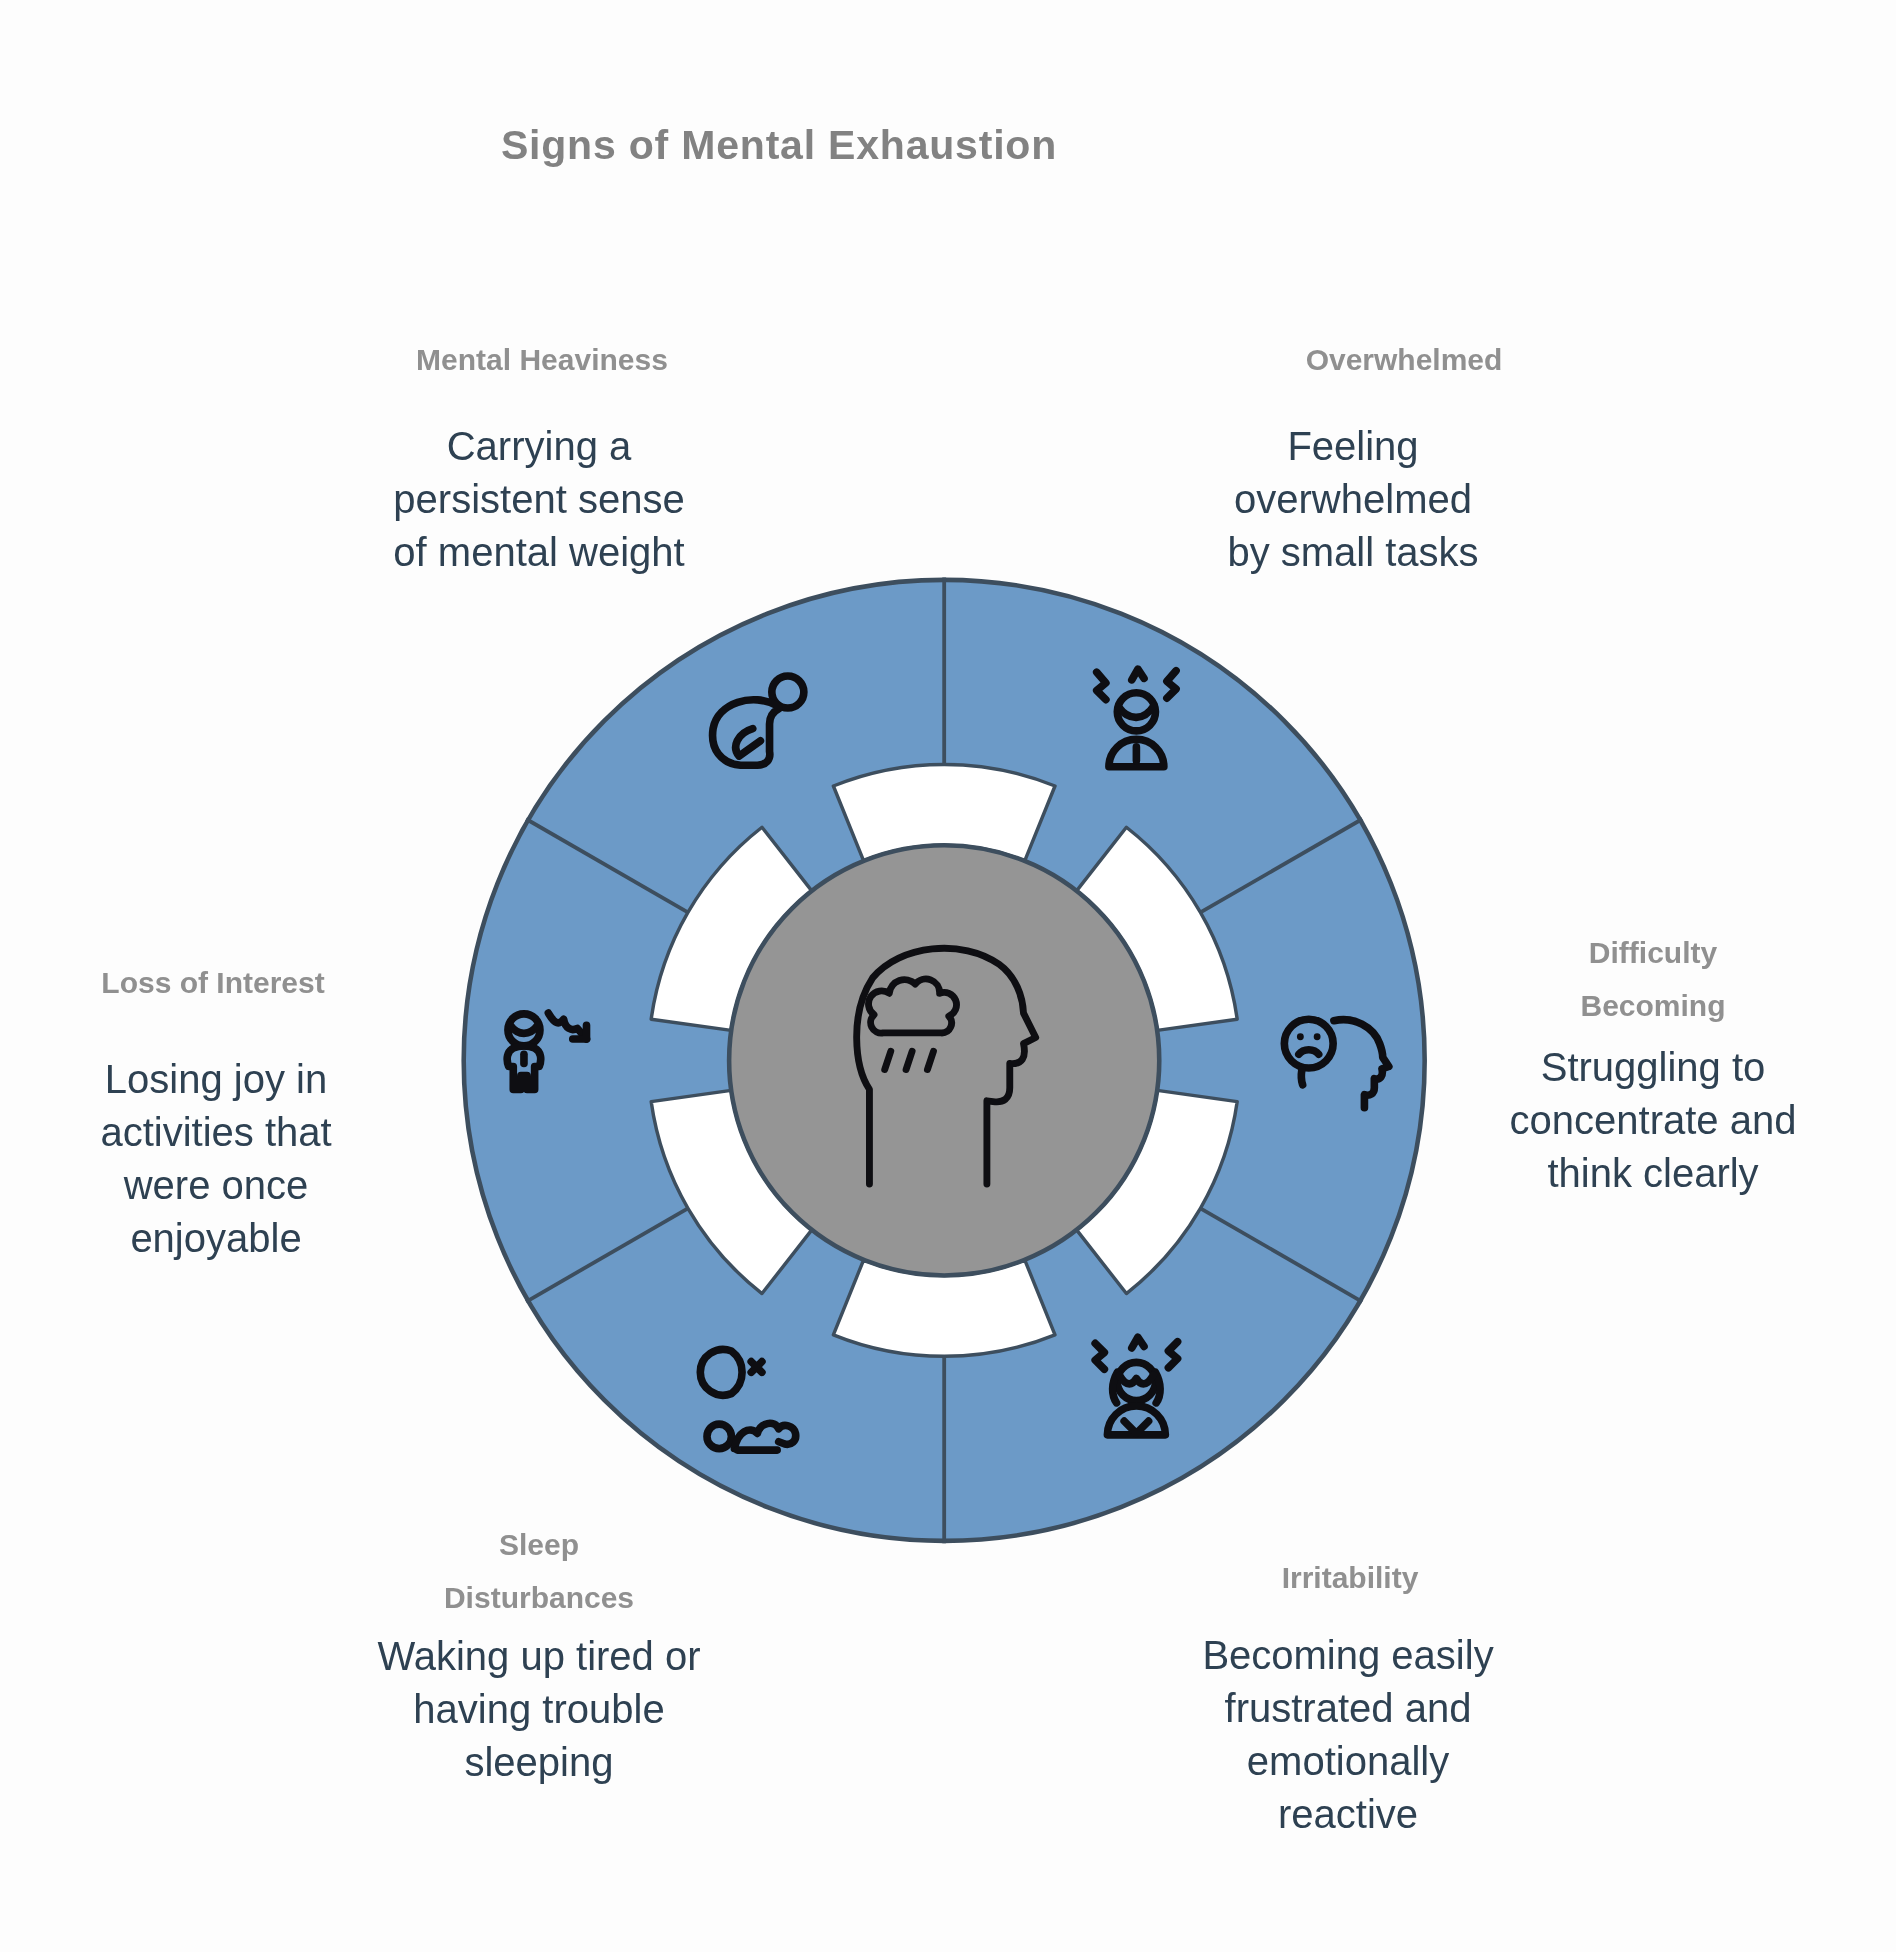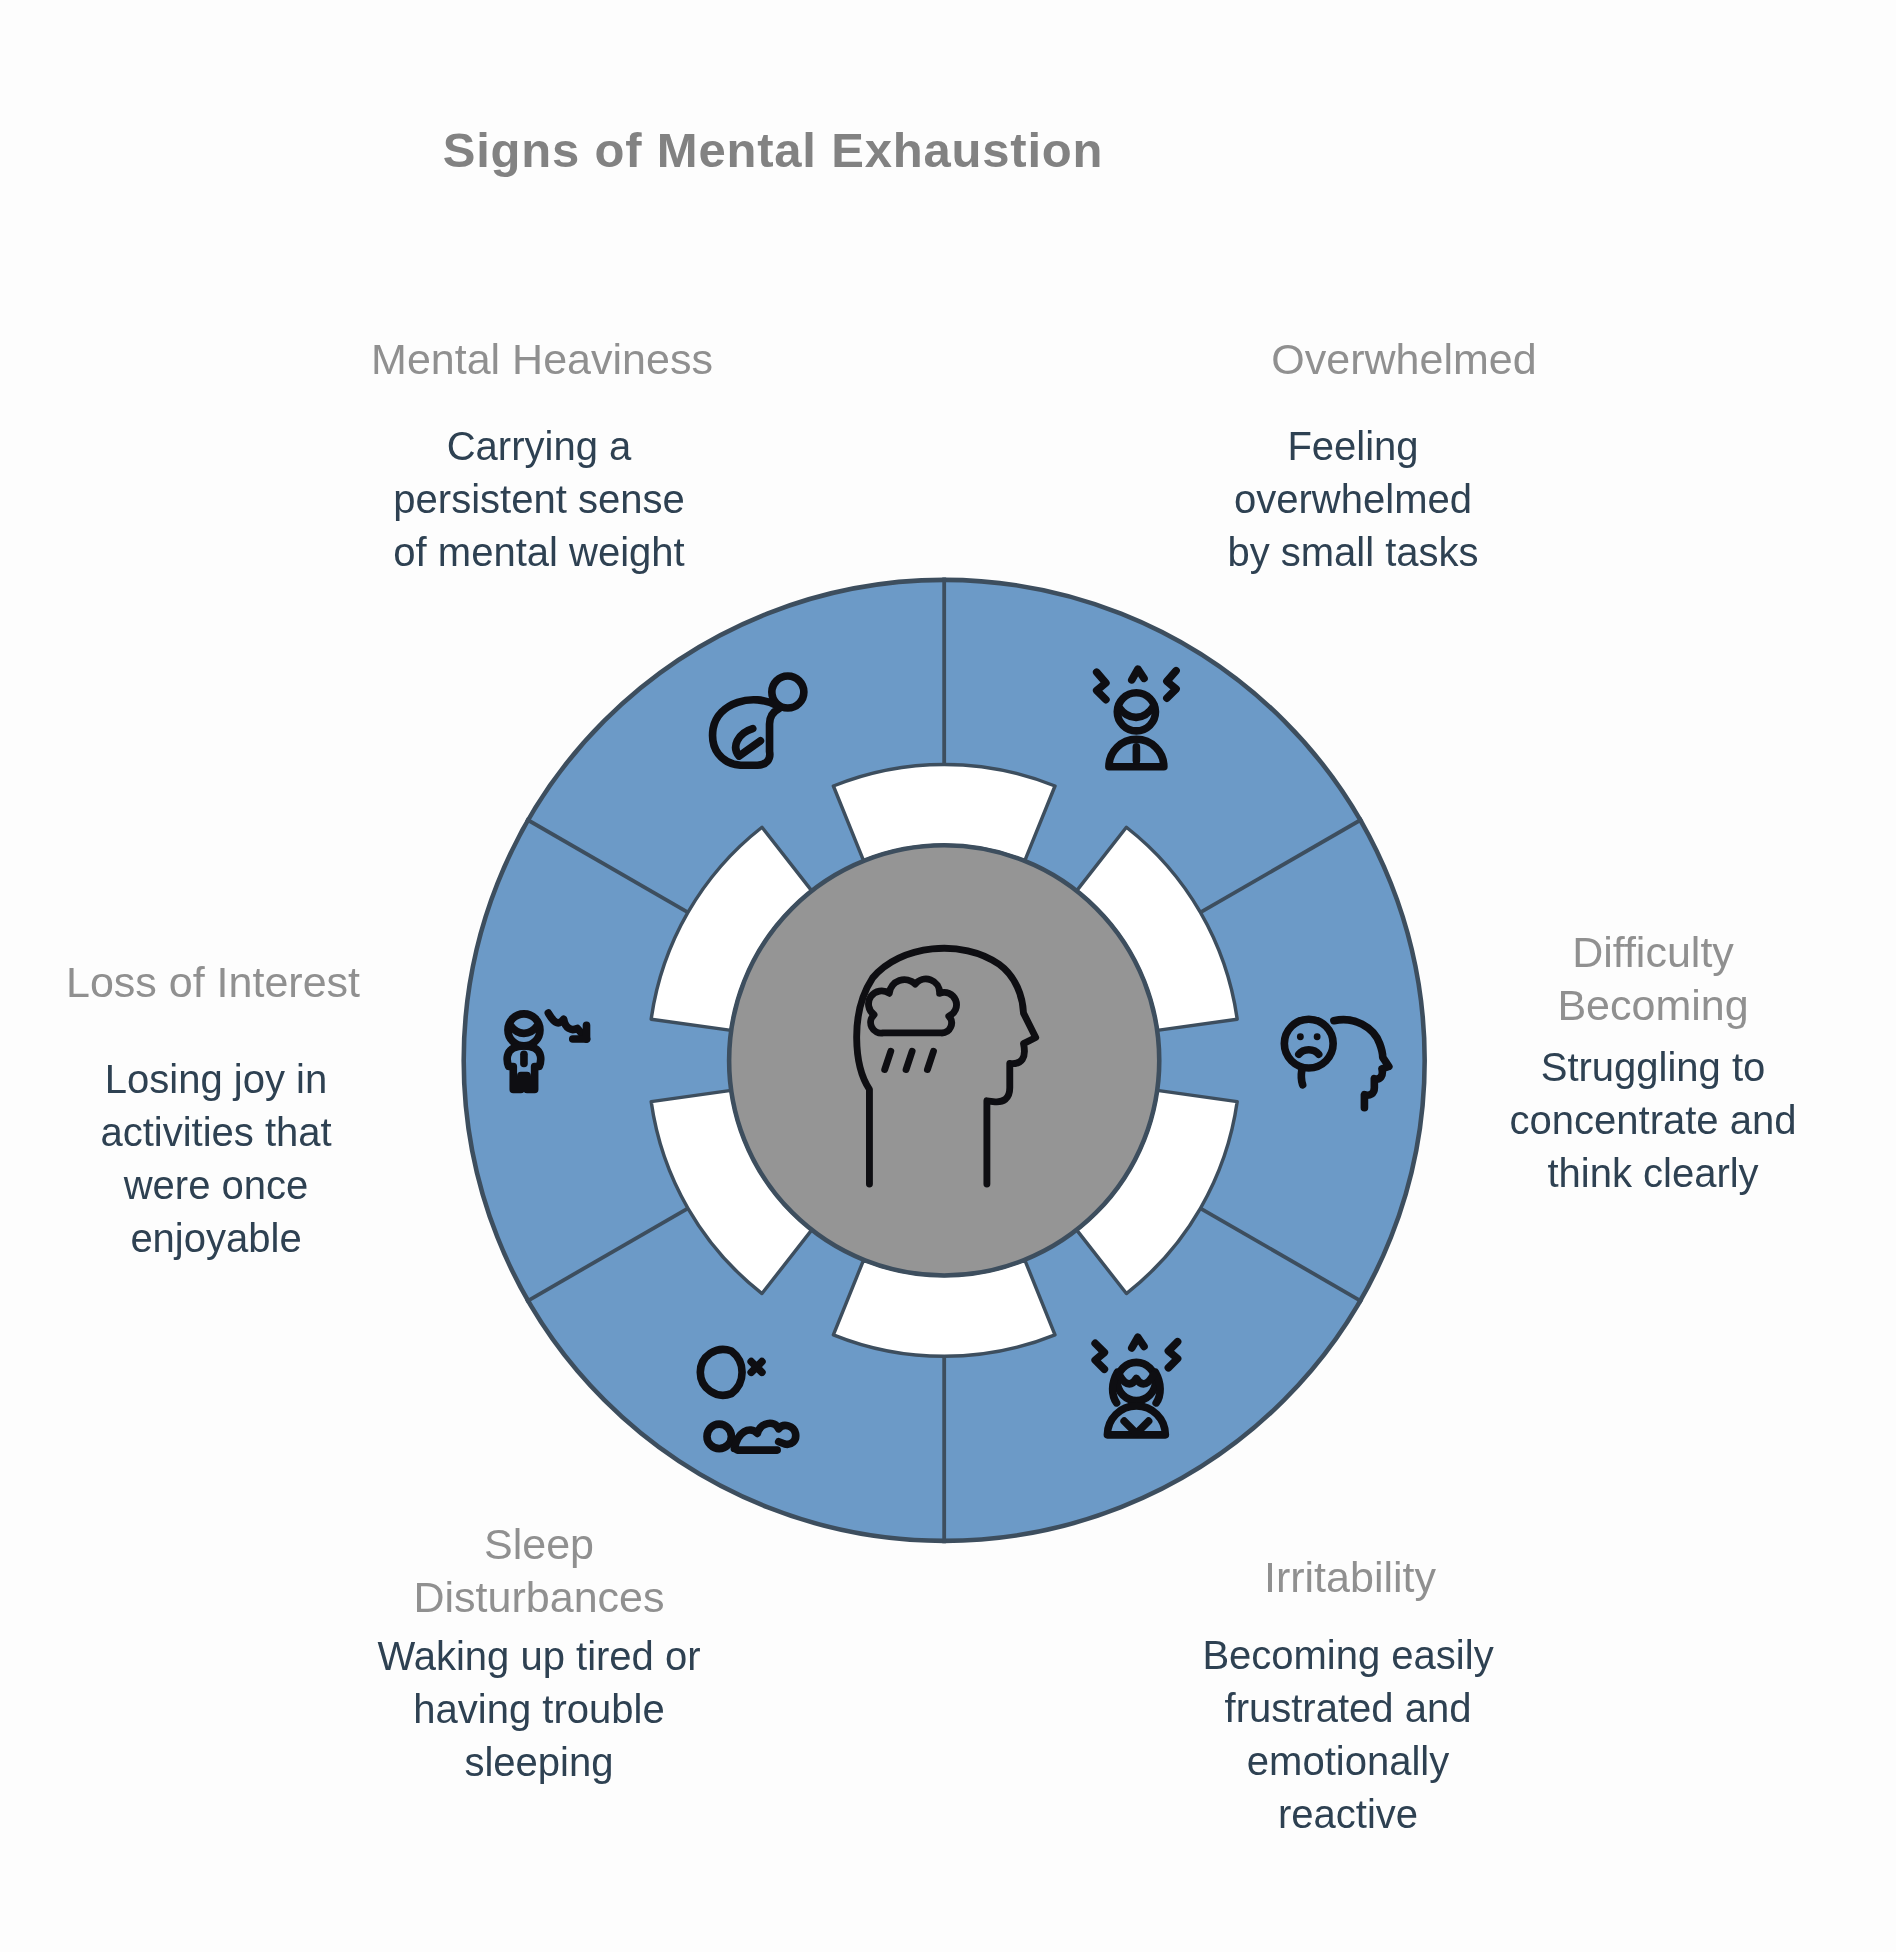--- a/index.html
+++ b/index.html
@@ -1,27 +1,27 @@
 <!DOCTYPE html>
 <html style="font-size:12.2px"><head>
 <meta charset="utf-8">
 <style>
   html,body{margin:0;padding:0;background:#fdfdfd;}
   body{
     width:1896px;height:1953px;position:relative;overflow:hidden;
     font-family:"Liberation Sans", sans-serif;
   }
   .page-title{
-    position:absolute;left:11px;top:122px;width:1524px;
-    text-align:center;font-size:49px;font-weight:700;color:#828282;
+    position:absolute;left:17px;top:122px;width:1524px;
+    text-align:center;font-size:41px;font-weight:700;color:#828282;
     letter-spacing:0.8px;
   }
   .wheel-svg{position:absolute;left:0;top:0;}
   .label-block{position:absolute;text-align:center;transform:translateX(-50%);}
-  .label-heading{font-size:43px;font-weight:400;color:#909090;line-height:53px;}
+  .label-heading{font-size:30px;font-weight:700;color:#909090;line-height:53px;}
   .label-desc{font-size:40px;font-weight:400;color:#2e4152;line-height:53px;position:absolute;transform:translateX(-50%);text-align:center;}
   
   .blk-tl-h{left:542px;top:333px;width:351px;}
   .blk-tl-d{left:539px;top:420px;width:320px;text-align:center;}
   .blk-tr-h{left:1404px;top:333px;width:351px;}
   .blk-tr-d{left:1353px;top:420px;width:282px;}
   .blk-r-h{left:1653px;top:926px;width:252px;}
   .blk-r-d{left:1653px;top:1041px;width:305px;}
   .blk-br-h{left:1350px;top:1551px;width:351px;}
   .blk-br-d{left:1348px;top:1629px;width:305px;}

